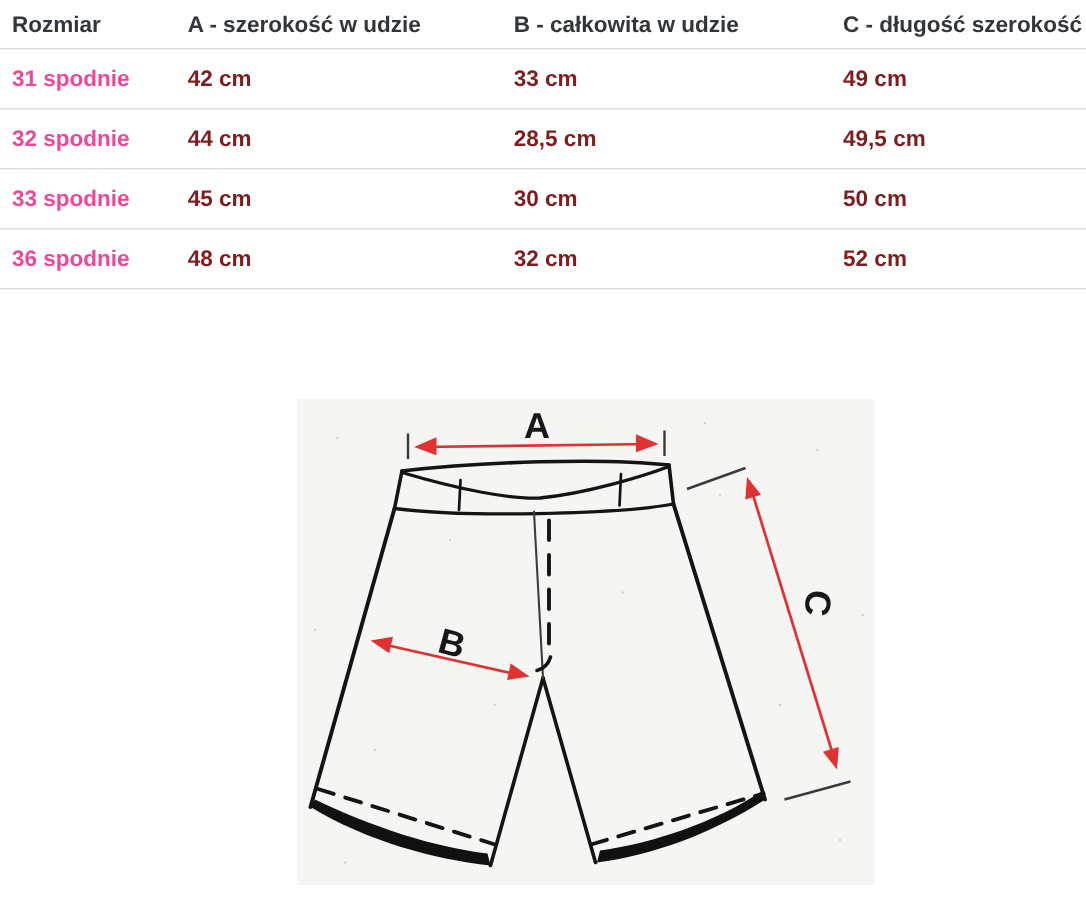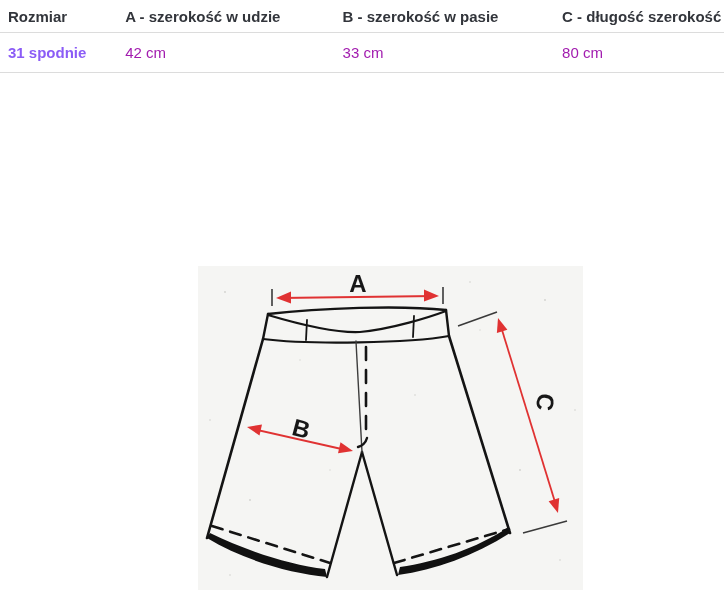--- a/index.html
+++ b/index.html
@@ -27,26 +27,26 @@
     font-size: 15px;
     white-space: nowrap;
   }
   table.size-table th {
     height: 32px;
     font-weight: bold;
     color: #32353b;
   }
   table.size-table td {
     height: 39px;
-    color: #a21caf;
-    font-weight: normal;
+    color: #7f1d1d;
+    font-weight: bold;
   }
   table.size-table td.size-col {
     font-weight: bold;
-    color: #8b5cf6;
+    color: #ec4899;
   }
   .col-size { width: 111px; }
   .col-a { width: 206px; }
   .col-b { width: 208px; }
   .col-c { width: 161px; }
 
   .diagram-wrap {
     position: absolute;
     left: 198px;
     top: 266px;
@@ -70,30 +70,48 @@
     <colgroup>
       <col class="col-size">
         <col class="col-a">
         <col class="col-b">
         <col class="col-c">
     </colgroup>
     <thead>
       <tr>
         <th>Rozmiar</th>
         <th>A - szerokość w udzie</th>
-        <th>B - szerokość w pasie</th>
+        <th>B - całkowita w udzie</th>
         <th>C - długość szerokość</th>
       </tr>
     </thead>
     <tbody>
       <tr>
         <td class="size-col">31 spodnie</td>
         <td>42 cm</td>
         <td>33 cm</td>
-        <td>80 cm</td>
+        <td>49 cm</td>
+      </tr>
+      <tr>
+        <td class="size-col">32 spodnie</td>
+        <td>44 cm</td>
+        <td>28,5 cm</td>
+        <td>49,5 cm</td>
+      </tr>
+      <tr>
+        <td class="size-col">33 spodnie</td>
+        <td>45 cm</td>
+        <td>30 cm</td>
+        <td>50 cm</td>
+      </tr>
+      <tr>
+        <td class="size-col">36 spodnie</td>
+        <td>48 cm</td>
+        <td>32 cm</td>
+        <td>52 cm</td>
       </tr>
     </tbody>
   </table>
 
   <div class="diagram-wrap">
     <svg width="385" height="324" viewBox="198 266 385 324" xmlns="http://www.w3.org/2000/svg">
 
       <rect x="198" y="266" width="385" height="324" fill="#f5f5f3"></rect>
       <g fill="#c9c9c5" opacity="0.8">
         <circle cx="225" cy="292" r="0.9"></circle>

